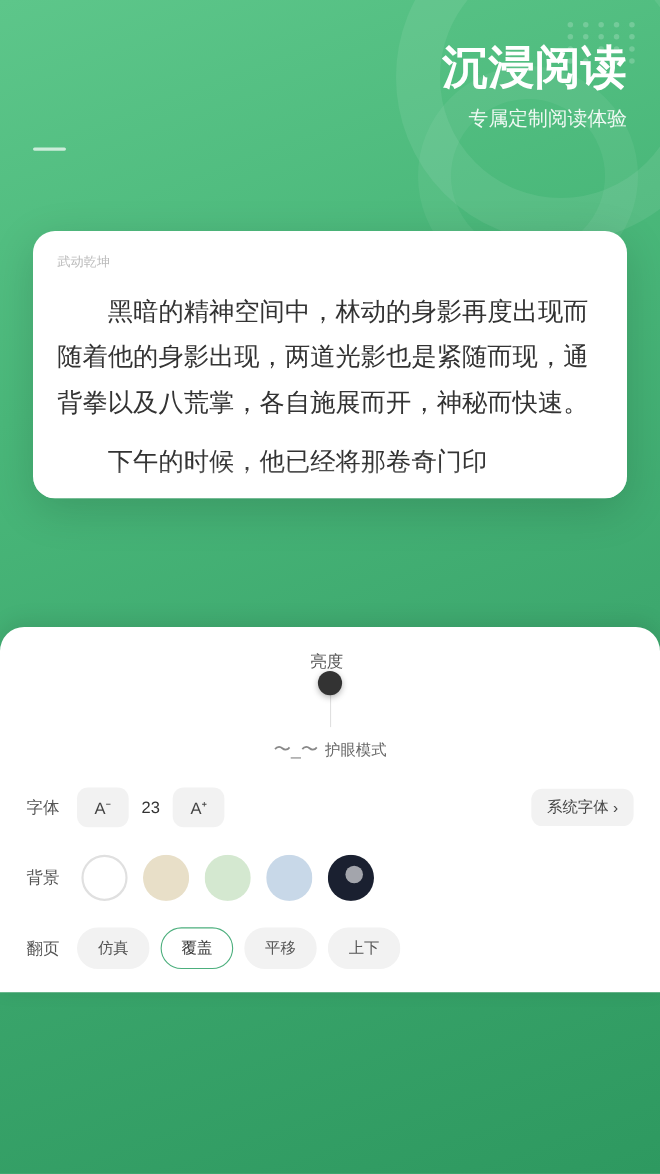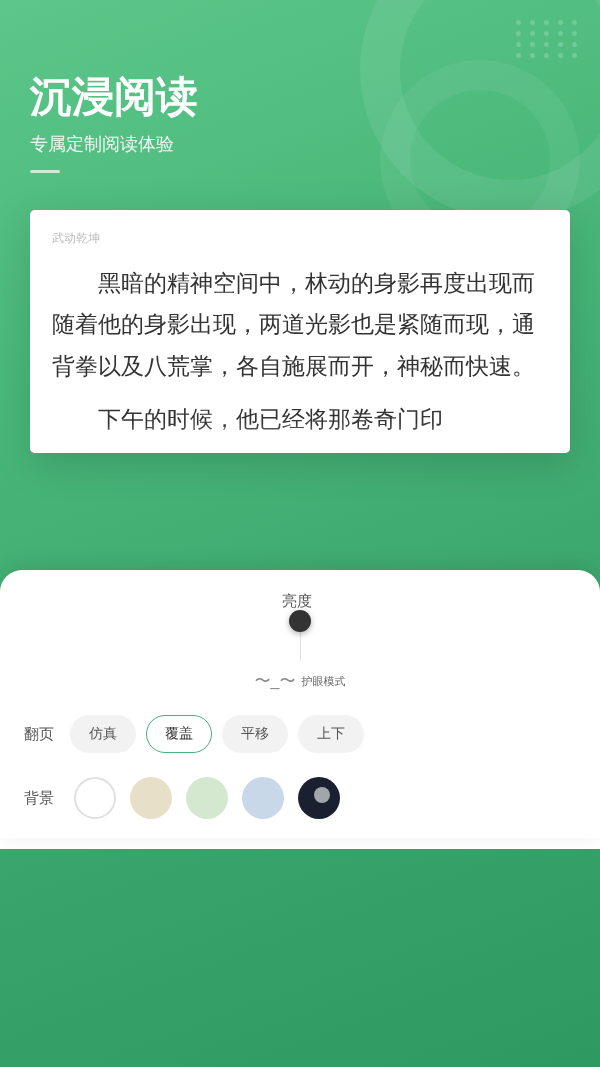--- a/index.html
+++ b/index.html
@@ -47,21 +47,22 @@
     }
     .deco-dot {
       width: 5px; height: 5px;
       border-radius: 50%;
       background: rgba(255,255,255,0.2);
     }
 
     .content {
       position: relative;
       z-index: 2;
-      padding: 72px 30px 0 30px;
+      padding: 36px 30px 0 30px;
+      text-align: right;
     }
 
     .hero-title {
       font-size: 42px;
       font-weight: 700;
       color: #fff;
       line-height: 1.2;
       margin-bottom: 10px;
     }
 
@@ -80,21 +81,21 @@
     }
 
     
     .reading-card {
       position: absolute;
       top: 210px;
       left: 30px;
       right: 30px;
       z-index: 3;
       background: #fff;
-      border-radius: 5px;
+      border-radius: 20px;
       padding: 20px 22px 0 22px;
       box-shadow: 0 10px 40px rgba(0,0,0,0.15);
       overflow: hidden;
     }
 
     .book-title {
       font-size: 12px;
       color: #bbb;
       margin-bottom: 16px;
     }
@@ -188,21 +189,21 @@
       gap: 6px;
       white-space: nowrap;
     }
 
     .eye-icon {
       font-size: 16px;
       color: #888;
     }
 
     .eye-label {
-      font-size: 11px;
+      font-size: 14px;
       color: #666;
     }
 
     
     .font-row {
       gap: 10px;
     }
 
     .font-controls {
       display: flex;
@@ -394,41 +395,53 @@
       <div class="slider-fill"></div>
       <div class="slider-thumb"></div>
     </div>
     <div class="divider-v"></div>
     <div class="eye-mode">
       <span class="eye-icon">〜_〜</span>
       <span class="eye-label">护眼模式</span>
     </div>
   </div>
 
-
-  <div class="settings-row pageturn-row">
-    <span class="row-label">翻页</span>
-    <div class="pageturn-options">
-      <button class="pageturn-btn">仿真</button>
-      <button class="pageturn-btn active">覆盖</button>
-      <button class="pageturn-btn">平移</button>
-      <button class="pageturn-btn">上下</button>
+  <div class="settings-row font-row">
+    <span class="row-label">字体</span>
+    <div class="font-controls">
+      <button class="font-btn">A⁻</button>
+      <span class="font-size-num">23</span>
+      <button class="font-btn">A⁺</button>
     </div>
+    <button class="font-family-btn">
+      <span>系统字体</span>
+      <span>›</span>
+    </button>
   </div>
 
   <div class="settings-row bg-row">
     <span class="row-label">背景</span>
     <div class="bg-circles">
       <div class="bg-circle white selected"></div>
       <div class="bg-circle beige"></div>
       <div class="bg-circle green-light"></div>
       <div class="bg-circle blue-light"></div>
       <div class="bg-circle dark">
         <div class="dark-moon"></div>
       </div>
     </div>
   </div>
 
+  <div class="settings-row pageturn-row">
+    <span class="row-label">翻页</span>
+    <div class="pageturn-options">
+      <button class="pageturn-btn">仿真</button>
+      <button class="pageturn-btn active">覆盖</button>
+      <button class="pageturn-btn">平移</button>
+      <button class="pageturn-btn">上下</button>
+    </div>
+  </div>
+
 </div>
 
 <div class="below-settings">
   <p class="below-text">众多功法字，至都是有着自身固定的套路，但这奇门，例如通背拳以及八荒掌，这都是有着固定的套路，但这奇门脑子似乎都不按套路了。</p>
 </div>
 
 </body></html>

